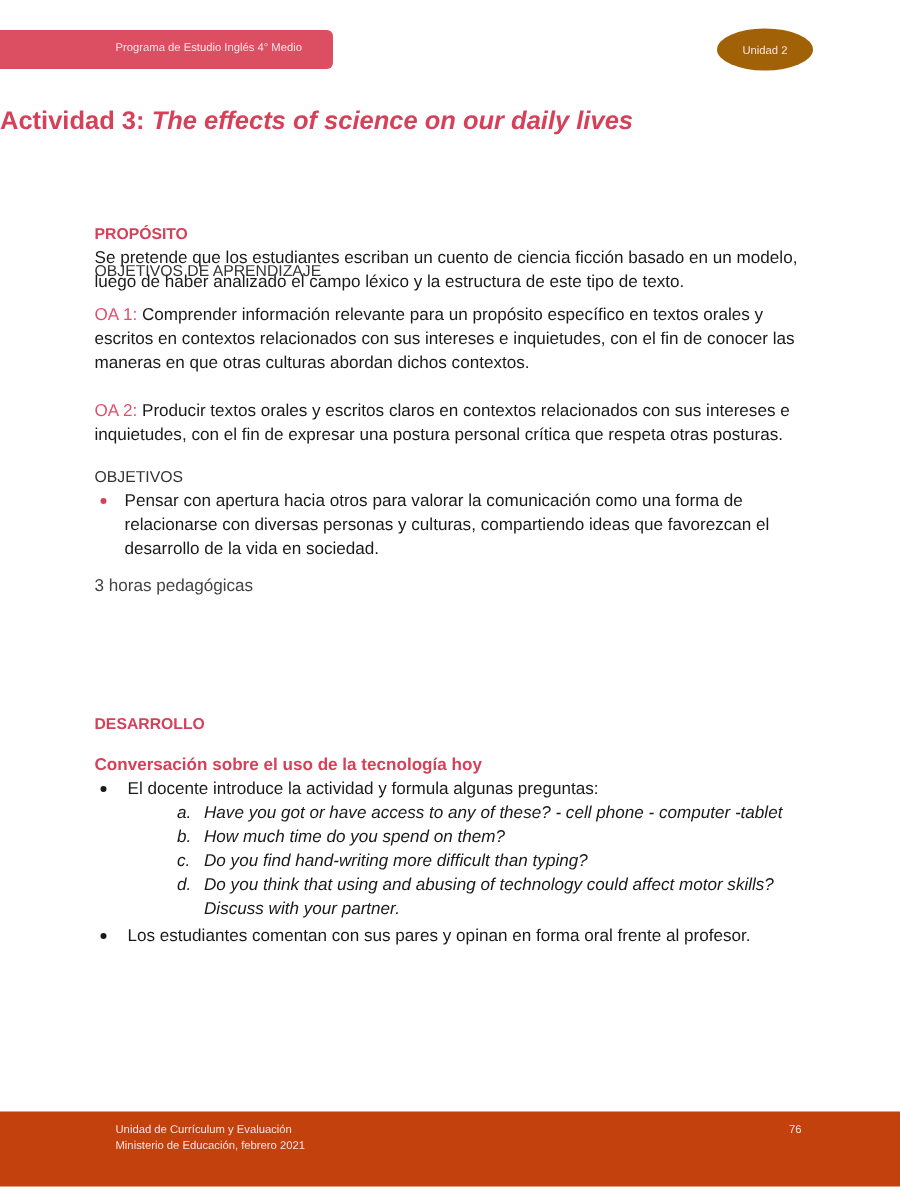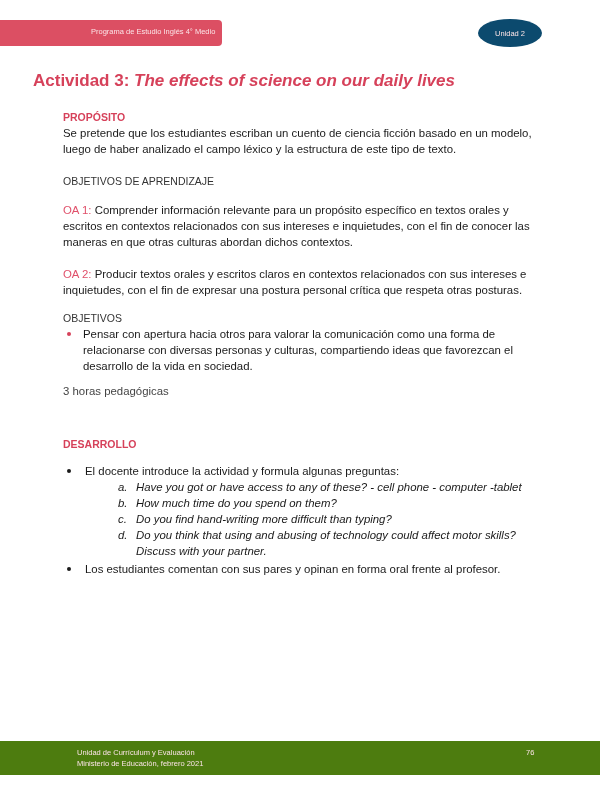--- a/index.html
+++ b/index.html
@@ -7,50 +7,50 @@
     width: 600px; height: 800px; position: relative; overflow: hidden;
     background: #ffffff;
     font-family: "Liberation Sans", "DejaVu Sans", sans-serif;
     color: #1a1a1a;
   }
   .hdr-bar {
     position: absolute; left: 0; top: 20px; width: 222px; height: 26px;
     background: #dc4f63; border-radius: 0 4px 4px 0;
   }
   .hdr-bar span {
-    position: absolute; left: 91px; top: 7px; font-size: 7.5px; color: #fbe3e6;
+    position: absolute; left: 77px; top: 7px; font-size: 7.5px; color: #fbe3e6;
   }
   .unit-pill {
     position: absolute; left: 478px; top: 19px; width: 64px; height: 28px;
-    background: #0c4a6e; border-radius: 50%;
+    background: #a16207; border-radius: 50%;
     display: flex; align-items: center; justify-content: center;
   }
   .unit-pill span { font-size: 7.5px; color: #fbe3e6; }
   .title {
-    position: absolute; left: 0; width: 488px; top: 71px; text-align: center;
+    position: absolute; left: 0; width: 488px; top: 71px; 
     font-size: 17px; font-weight: bold; color: #d6415a;
   }
   .title i { font-style: italic; }
   .content { position: absolute; left: 63px; width: 480px; font-size: 11.4px; line-height: 16px; }
-  .h-red { color: #d6415a; font-weight: bold; font-size: 10.5px; }
+  .h-red { color: #d6415a; font-weight: bold; font-size: 10.5px; margin-top: 39px; }
   .h-plain { color: #333; font-size: 10.5px; }
   .oa-label { color: #e0506a; text-align: right; }
   p { margin: 0; }
   .bullet-row { position: relative; padding-left: 20px; }
   .dot-pink {
     position: absolute; left: 4px; top: 6px; width: 4px; height: 4px; border-radius: 50%; background: #d6415a;
   }
   .dot-black {
     position: absolute; left: 4px; top: 6px; width: 4px; height: 4px; border-radius: 50%; background: #1a1a1a;
   }
   .sub-list { padding-left: 55px; font-style: italic; }
   .sub-item { position: relative; padding-left: 18px; }
   .sub-item .lt { position: absolute; left: 0; }
   .footer {
-    position: absolute; left: 0; top: 741px; width: 600px; height: 34px; background: #4d7c0f;
+    position: absolute; left: 0; top: 741px; width: 600px; height: 50px; background: #c2410c;
   }
   .footer .l1, .footer .l2 { position: absolute; left: 77px; font-size: 7.5px; color: #fbe3e6; }
   .footer .l1 { top: 7px; }
   .footer .l2 { top: 18px; }
   .footer .pg { position: absolute; left: 526px; top: 7px; font-size: 7.5px; color: #fbe3e6; }
 </style>
 </head>
 <body>
 
 <div class="hdr-bar">
@@ -91,20 +91,21 @@
 
 <div class="content" style="top:383px;">
   <p style="color:#444;">3 horas pedagógicas</p>
 </div>
 
 <div class="content" style="top:436px;">
   <div class="h-red">DESARROLLO</div>
 </div>
 
 <div class="content" style="top:463px;">
+  <div class="h-red" style="font-size:11.4px;">Conversación sobre el uso de la tecnología hoy</div>
   <div class="bullet-row" style="padding-left:22px;">
     <span class="dot-black"></span>
     <span>El docente introduce la actividad y formula algunas preguntas:</span>
   </div>
   <div class="sub-list">
     <div class="sub-item"><span class="lt">a.</span><span>Have you got or have access to any of these? - cell phone - computer -tablet</span></div>
     <div class="sub-item"><span class="lt">b.</span><span>How much time do you spend on them?</span></div>
     <div class="sub-item"><span class="lt">c.</span><span>Do you find hand-writing more difficult than typing?</span></div>
     <div class="sub-item"><span class="lt">d.</span><span>Do you think that using and abusing of technology could affect motor skills? Discuss with your partner.</span></div>
   </div>

